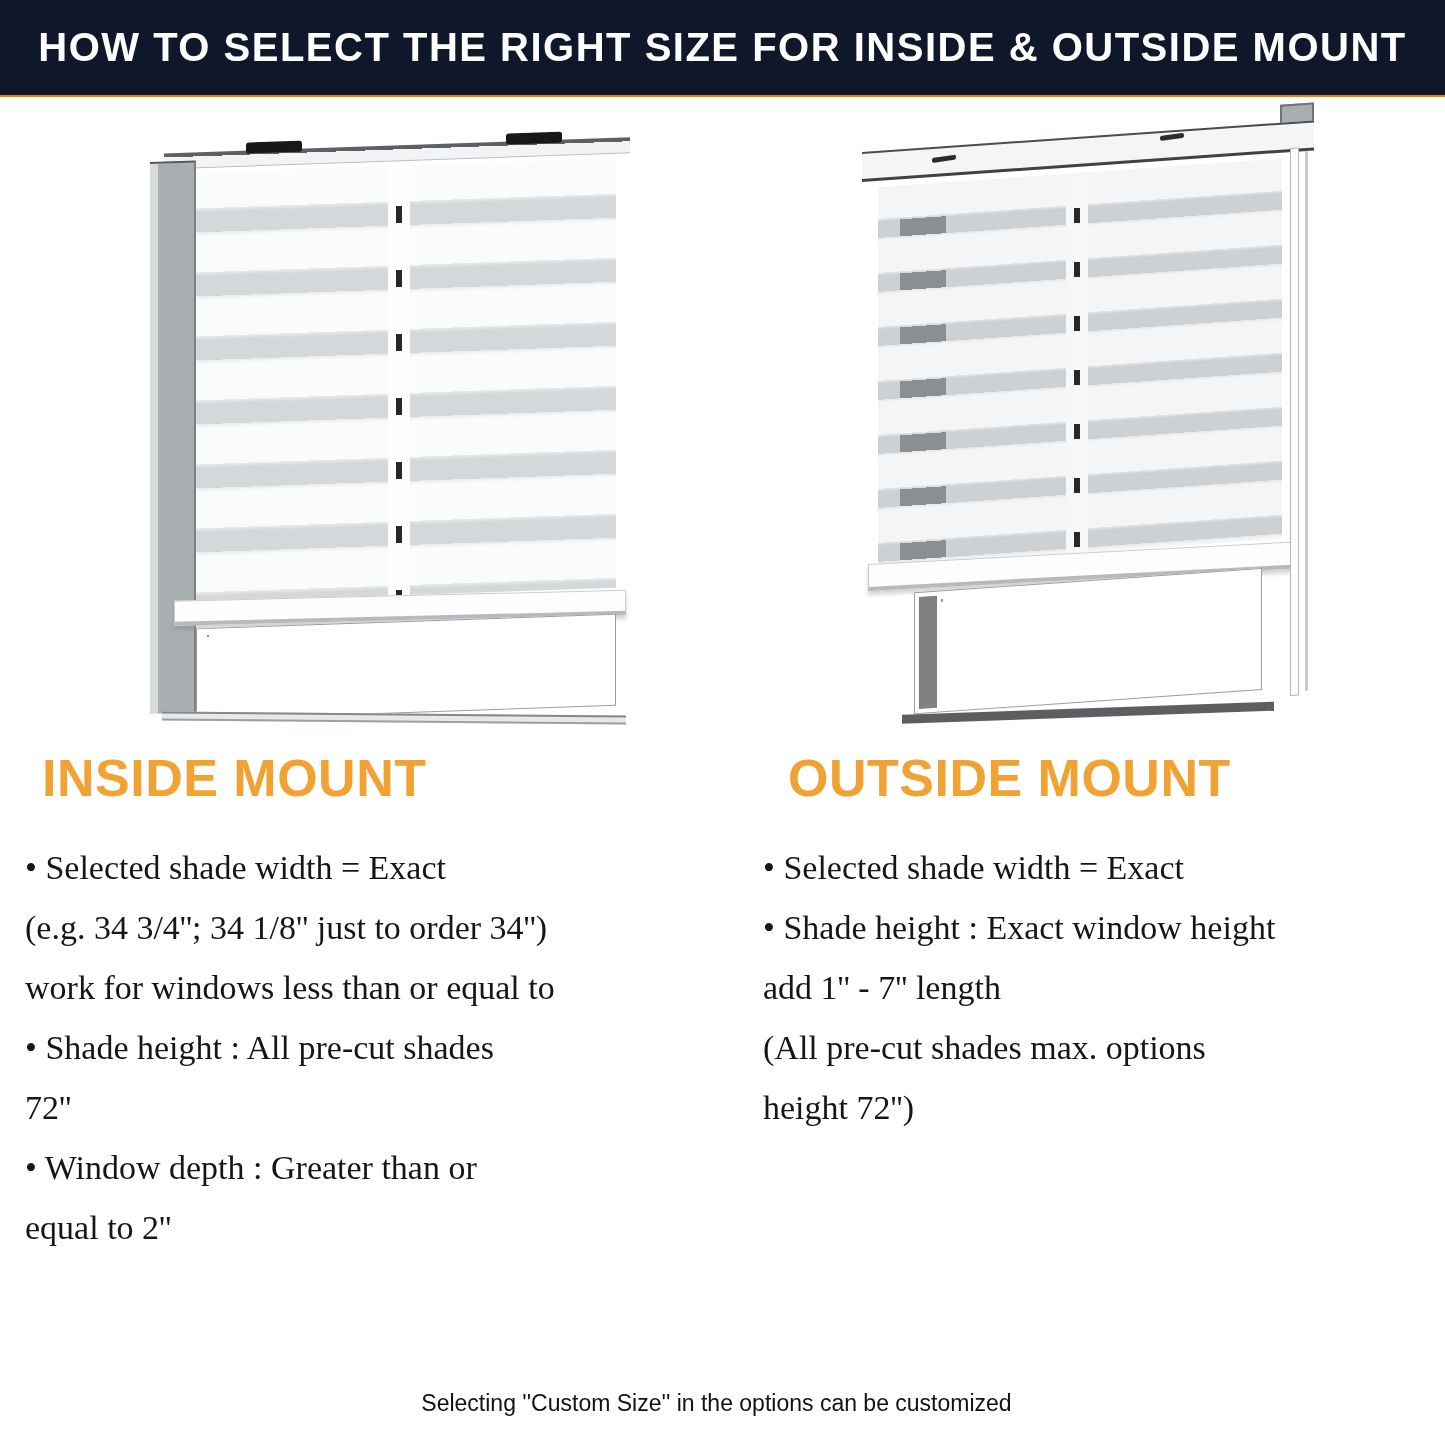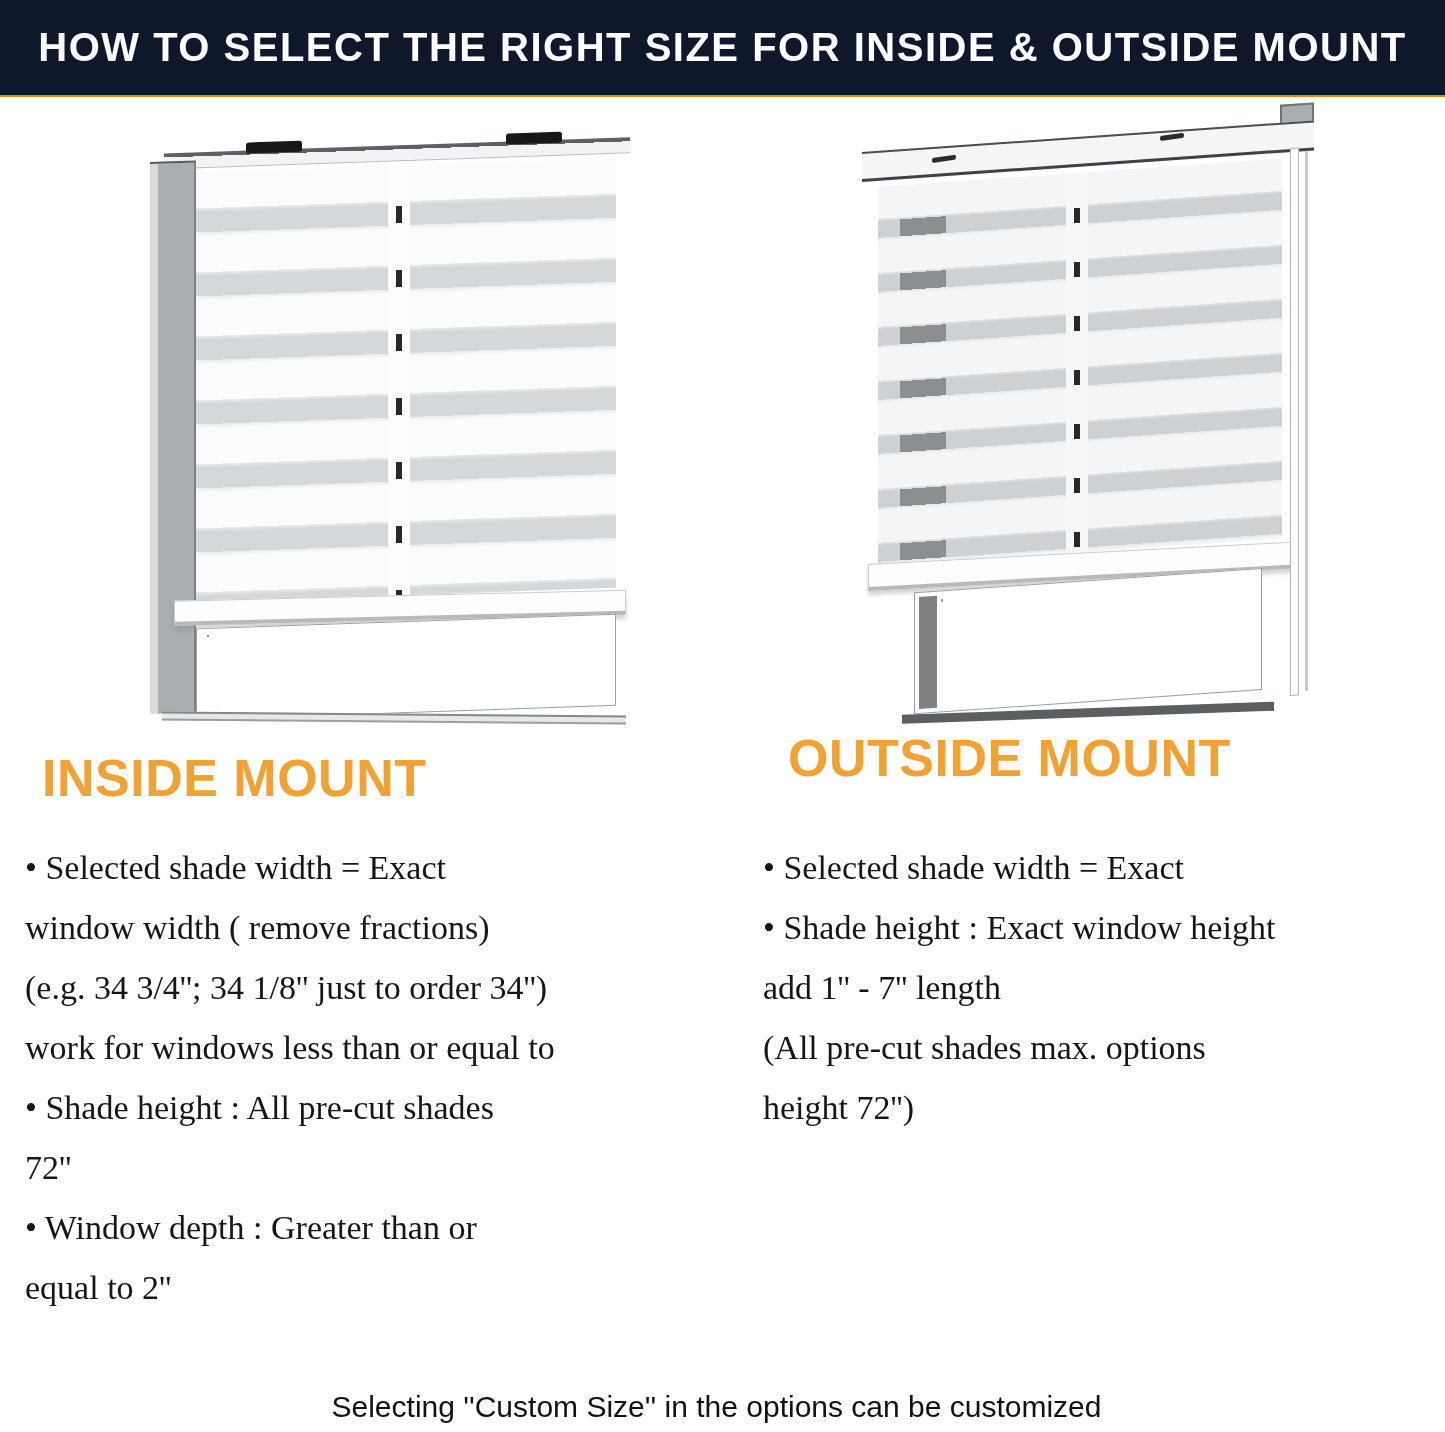--- a/index.html
+++ b/index.html
@@ -44,25 +44,25 @@
   .out-window{left:52px;top:458px;width:348px;height:122px;padding:8px 10px 12px 26px;gap:16px;}
   .out-recess-strip{left:4px;top:4px;width:18px;height:112px;background:#7e8285;}
   .out-glass{background:#aeb2b5;}
   .out-sidestrip{left:428px;top:40px;width:9px;height:548px;background:#fbfcfc;border:1px solid #b3b7ba;}
   .out-sidestrip2{left:443px;top:44px;width:3px;height:540px;background:#c6cacc;}
   .out-sill{left:40px;top:586px;width:372px;height:9px;background:#5c5f62;transform:skewY(2deg);}
 
   
   .mount-h{position:absolute;font-size:52px;font-weight:bold;color:#F2A133;letter-spacing:.5px;white-space:nowrap;}
   .h-inside{left:42px;top:748px;}
-  .h-outside{left:788px;top:728px;}
+  .h-outside{left:788px;top:748px;}
   .col{position:absolute;font-size:34px;line-height:60px;color:#161616;white-space:nowrap;font-family:Liberation Serif, serif;}
   .col-left{left:25px;top:838px;}
   .col-right{left:763px;top:838px;}
-  .footer-note{position:absolute;left:0;top:1390px;width:1433px;text-align:center;font-size:30px;color:#111;}
+  .footer-note{position:absolute;left:0;top:1390px;width:1433px;text-align:center;font-size:23px;color:#111;}
 </style>
 </head>
 <body>
 
 <div class="page">
 
   <div class="banner">
     <span>HOW TO SELECT THE RIGHT SIZE FOR INSIDE &amp; OUTSIDE MOUNT</span>
   </div>
 
@@ -104,21 +104,20 @@
     <div class="out-sidestrip"></div>
     <div class="out-sidestrip2"></div>
     <div class="out-sill"></div>
   </div>
 
   <div class="mount-h h-inside">INSIDE MOUNT</div>
   <div class="mount-h h-outside">OUTSIDE MOUNT</div>
 
   <div class="col col-left">
     <div>• Selected shade width = Exact</div>
-    <div>window width ( remove fractions)</div>
     <div>(e.g. 34 3/4''; 34 1/8'' just to order 34'')</div>
     <div>work for windows less than or equal to</div>
     <div>• Shade height : All pre-cut shades</div>
     <div>72''</div>
     <div>• Window depth : Greater than or</div>
     <div>equal to 2''</div>
   </div>
 
   <div class="col col-right">
     <div>• Selected shade width = Exact</div>

